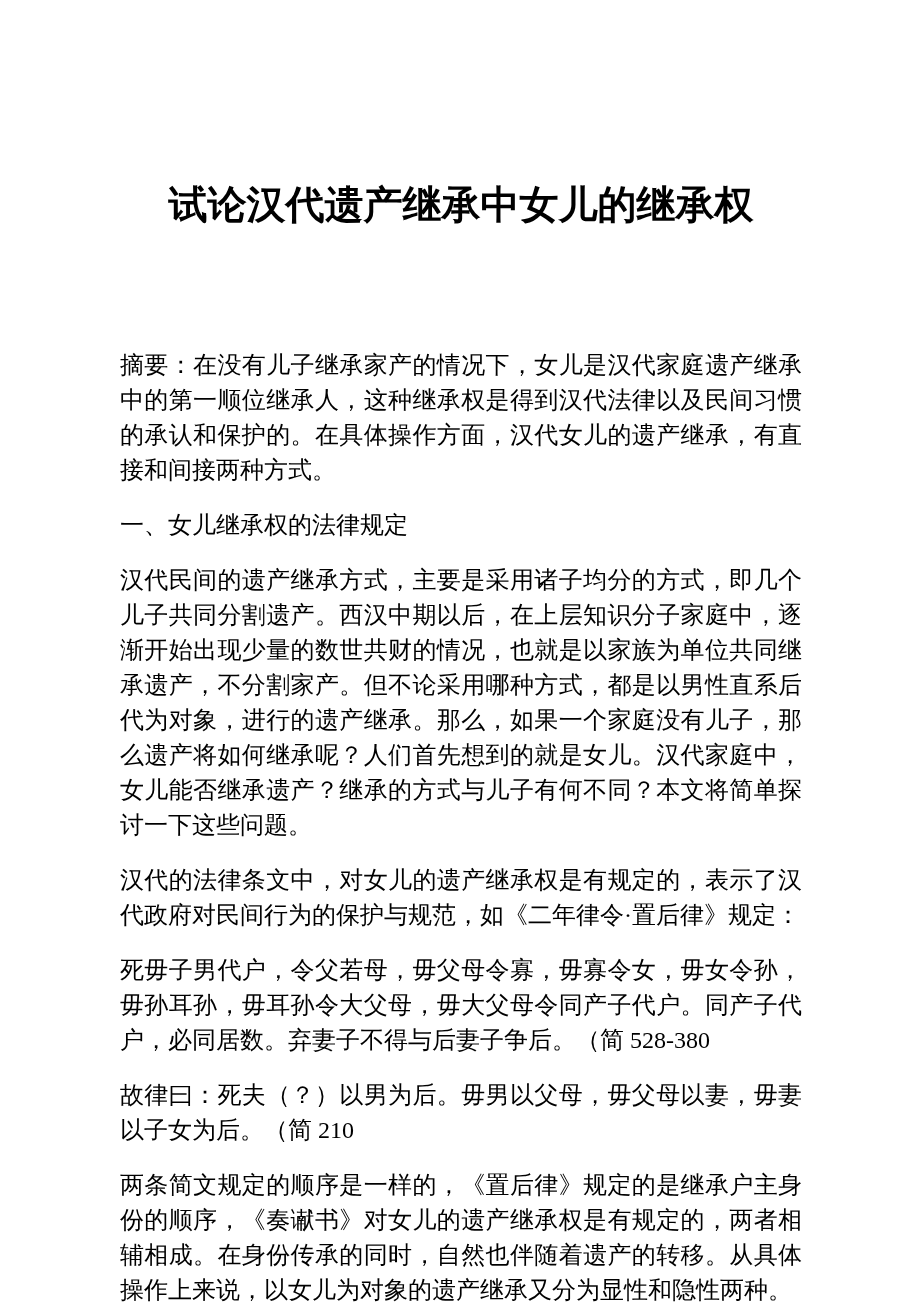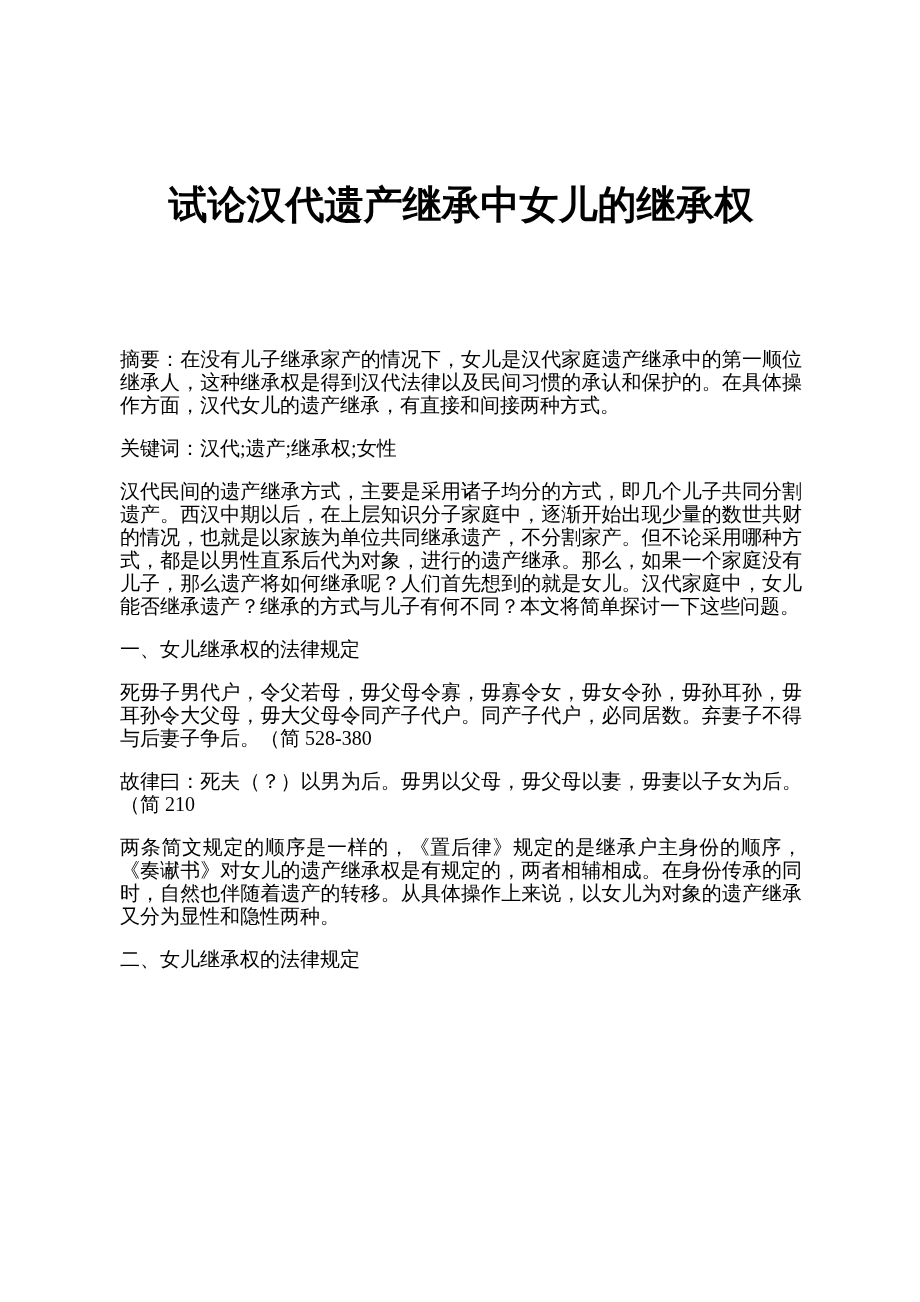--- a/index.html
+++ b/index.html
@@ -20,44 +20,44 @@
   }
   .doc-title {
     font-size: 39px;
     font-weight: bold;
     line-height: 46px;
     text-align: center;
     margin: 0 0 120px 0;
     white-space: nowrap;
   }
   .para {
-    font-size: 20px;
-    line-height: 23px;
+    font-size: 24px;
+    line-height: 35px;
     margin: 0 0 20px 0;
     text-align: justify;
     word-break: normal;
   }
   .para.heading {
     text-align: left;
   }
 </style>
 </head>
 <body>
 
 <div class="page">
   <h1 class="doc-title">试论汉代遗产继承中女儿的继承权</h1>
 
   <p class="para">摘要：在没有儿子继承家产的情况下，女儿是汉代家庭遗产继承中的第一顺位继承人，这种继承权是得到汉代法律以及民间习惯的承认和保护的。在具体操作方面，汉代女儿的遗产继承，有直接和间接两种方式。</p>
 
-  <p class="para">关键词：汉代;遗产;继承权;女性</p>
+
+  <p class="para heading">一、女儿继承权的法律规定</p>
 
   <p class="para">汉代民间的遗产继承方式，主要是采用诸子均分的方式，即几个儿子共同分割遗产。西汉中期以后，在上层知识分子家庭中，逐渐开始出现少量的数世共财的情况，也就是以家族为单位共同继承遗产，不分割家产。但不论采用哪种方式，都是以男性直系后代为对象，进行的遗产继承。那么，如果一个家庭没有儿子，那么遗产将如何继承呢？人们首先想到的就是女儿。汉代家庭中，女儿能否继承遗产？继承的方式与儿子有何不同？本文将简单探讨一下这些问题。</p>
 
-  <p class="para heading">一、女儿继承权的法律规定</p>
-
+  <p class="para">汉代的法律条文中，对女儿的遗产继承权是有规定的，表示了汉代政府对民间行为的保护与规范，如《二年律令·置后律》规定：</p>
 
   <p class="para">死毋子男代户，令父若母，毋父母令寡，毋寡令女，毋女令孙，毋孙耳孙，毋耳孙令大父母，毋大父母令同产子代户。同产子代户，必同居数。弃妻子不得与后妻子争后。（简 528-380</p>
 
 
   <p class="para">故律曰：死夫（？）以男为后。毋男以父母，毋父母以妻，毋妻以子女为后。（简 210</p>
 
   <p class="para">两条简文规定的顺序是一样的，《置后律》规定的是继承户主身份的顺序，《奏谳书》对女儿的遗产继承权是有规定的，两者相辅相成。在身份传承的同时，自然也伴随着遗产的转移。从具体操作上来说，以女儿为对象的遗产继承又分为显性和隐性两种。</p>
 
   <p class="para heading">二、女儿继承权的法律规定</p>
 </div>

